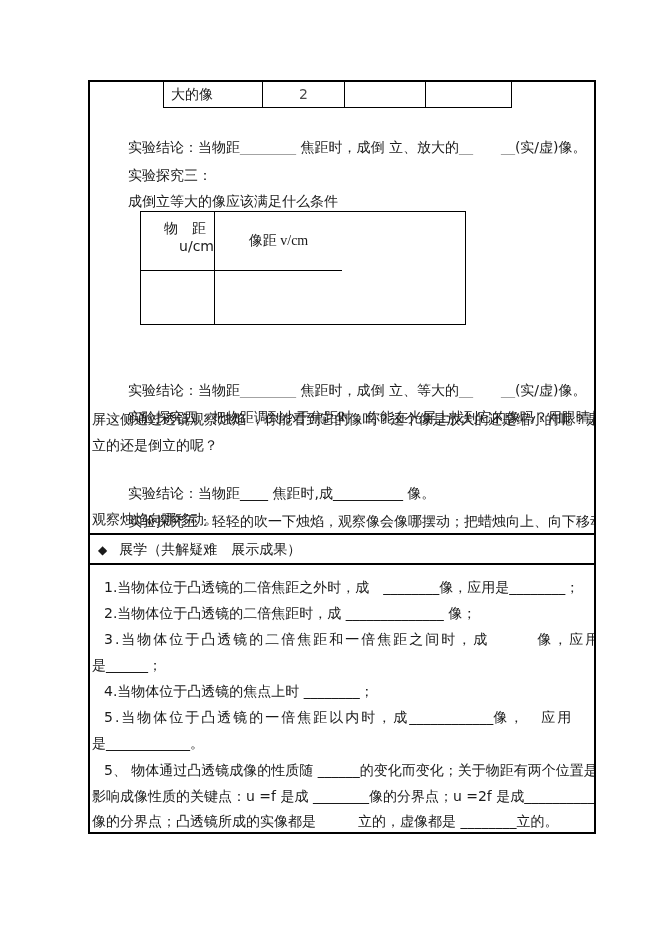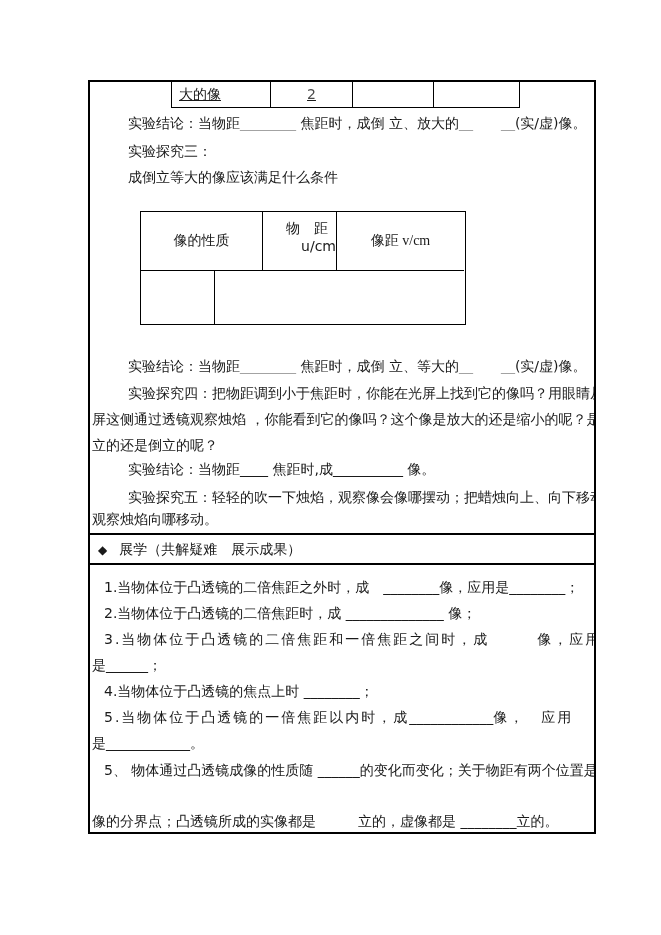--- a/index.html
+++ b/index.html
@@ -20,28 +20,28 @@
     overflow: hidden;
     font-size: 14px;
   }
 
   
   .ln {
     position: absolute; left: 2px; right: 2px;
     height: 20px; line-height: 20px;
     white-space: nowrap;
   }
-  .ind  { padding-left: 36px; }   
+  .ind  { padding-left: 36px; margin-top: 24px; }   
   .ind2 { padding-left: 12px; }   
   .blank-gray { color: #a3a3a3; }
   .spaced { letter-spacing: 2px; }
   .spaced .nls { letter-spacing: normal; }
 
   
-  .top-table { position: absolute; left: 81px; top: 0; display: flex; text-decoration: underline; }
+  .top-table { position: absolute; left: 73px; top: 0; display: flex; }
   .top-table .cell {
     box-sizing: border-box;
     height: 26px; line-height: 24px;
     border-left: 1.5px solid #000;
     border-bottom: 1.5px solid #000;
   }
   .top-table .cell:last-child { border-right: 1.5px solid #000; }
   .tc1 { width: 99px; padding-left: 7px; }
   .tc2 { width: 82px; text-align: center; color: #4a4a4a; }
   .tc3 { width: 81px; }
@@ -100,21 +100,20 @@
 
     <div class="ln ind" style="top:31px">
       <span>实验结论：当物距</span><span class="blank-gray">________</span><span> 焦距时，成倒 立、放大的</span><span class="blank-gray">__</span><span>　　</span><span class="blank-gray">__</span><span>(实/虚)像。</span>
     </div>
 
     <div class="ln ind" style="top:59px">实验探究三：</div>
     <div class="ln ind" style="top:85px">成倒立等大的像应该满足什么条件</div>
 
     <div class="data-table">
       <div class="dt-row dt-head">
-        <div class="dt-cell dc1 vcenter">像的性质</div>
         <div class="dt-cell dc2">
           <div class="wuju-line1">物　距</div>
           <div class="wuju-line2">u/cm</div>
         </div>
         <div class="dt-cell dc3 vcenter">像距 v/cm</div>
       </div>
       <div class="dt-row dt-body">
         <div class="dt-cell dc2"></div>
         <div class="dt-cell dc3"></div>
       </div>
@@ -142,16 +141,17 @@
     <div class="ln ind2 spaced" style="top:547px">
       <span>3.当物体位于凸透镜的二倍焦距和一倍焦距之间时，成</span><span>　　　</span><span>像，应用</span>
     </div>
     <div class="ln" style="top:573px">是______；</div>
     <div class="ln ind2" style="top:599px">4.当物体位于凸透镜的焦点上时 ________；</div>
     <div class="ln ind2 spaced" style="top:625px">
       <span>5.当物体位于凸透镜的一倍焦距以内时，成</span><span class="nls">____________</span><span>像，　应用</span>
     </div>
     <div class="ln" style="top:651px">是____________。</div>
     <div class="ln ind2" style="top:678px">5、 物体通过凸透镜成像的性质随 ______的变化而变化；关于物距有两个位置是</div>
+    <div class="ln" style="top:704px">影响成像性质的关键点：u =f 是成 ________像的分界点；u =2f 是成__________</div>
     <div class="ln" style="top:729px">像的分界点；凸透镜所成的实像都是　　　立的，虚像都是 ________立的。</div>
 
   </div>
 </div>
 
 </body></html>

